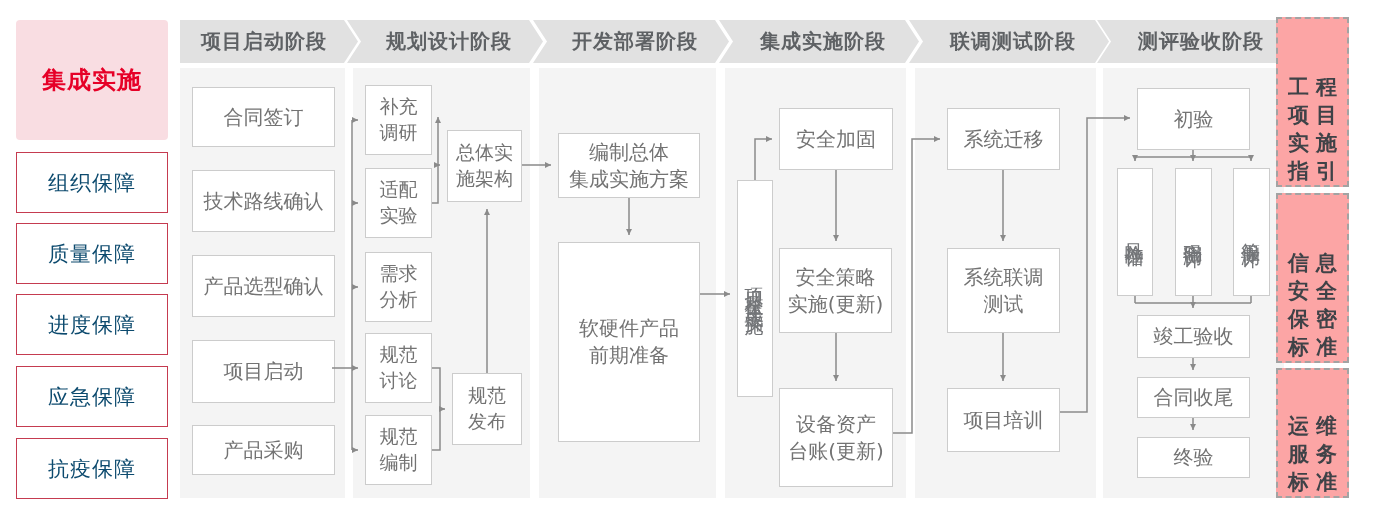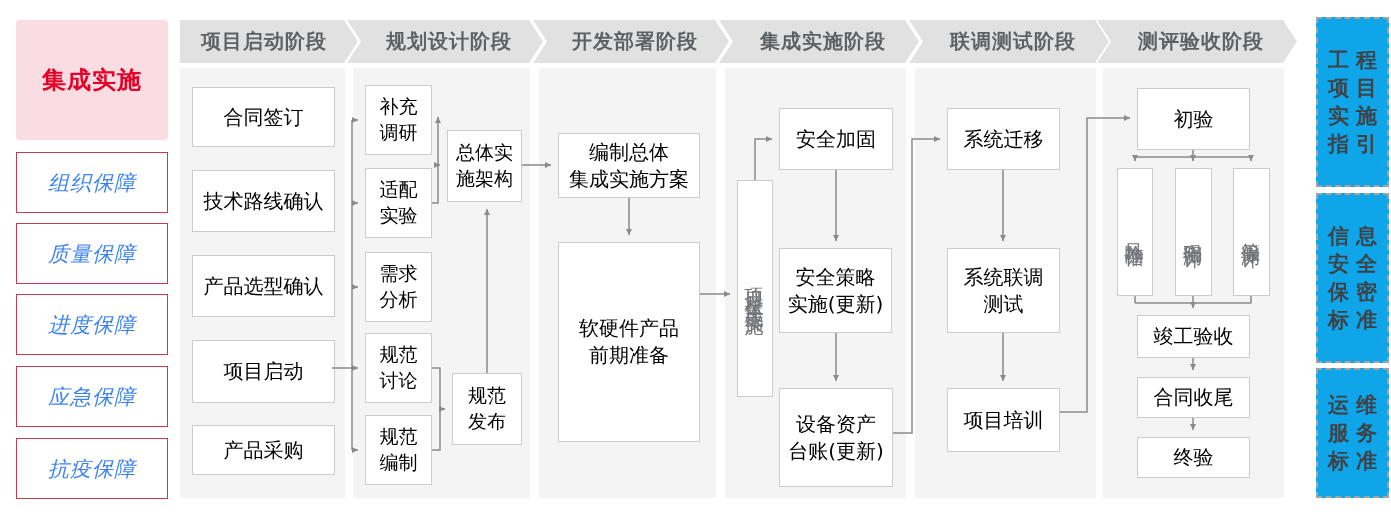--- a/index.html
+++ b/index.html
@@ -11,49 +11,49 @@
   .side-title{
     position:absolute;left:16px;top:20px;width:152px;height:120px;
     background:#f9dde2;border-radius:4px;
     display:flex;flex-direction:column;align-items:center;justify-content:center;
     color:#e60027;font-size:24px;font-weight:bold;line-height:1.5;letter-spacing:1px;
   }
   .side-item{
     position:absolute;left:16px;width:152px;height:61px;
     background:#ffffff;border:1px solid #c53b50;box-sizing:border-box;
     display:flex;align-items:center;justify-content:center;
-    color:#3b82f6;font-size:21px;letter-spacing:1px;font-style:italic;
+    color:#0c4a6e;font-size:21px;letter-spacing:1px;
   }
   
   .colbg{position:absolute;top:68px;height:430px;background:#f4f4f4;}
   .banner{
     position:absolute;top:20px;height:43px;background:#e1e1e1;box-sizing:border-box;
     display:flex;align-items:center;justify-content:center;
     color:#5e6164;font-size:20px;font-weight:bold;letter-spacing:1px;
   }
   .banner.first{clip-path:polygon(0 0,calc(100% - 14px) 0,100% 50%,calc(100% - 14px) 100%,0 100%);padding-right:10px;}
   .banner.notch{clip-path:polygon(0 0,calc(100% - 14px) 0,100% 50%,calc(100% - 14px) 100%,0 100%,14px 50%);padding-left:8px;}
   
   .fbox{
     position:absolute;background:#ffffff;border:1px solid #cccccc;box-sizing:border-box;
     display:flex;align-items:center;justify-content:center;text-align:center;
-    color:#000000;font-size:20px;line-height:1.35;white-space:pre-line;
+    color:#737373;font-size:20px;line-height:1.35;white-space:pre-line;
   }
   .fbox.small{font-size:19px;}
   .vbox{
     position:absolute;background:#ffffff;border:1px solid #cccccc;box-sizing:border-box;
     display:flex;align-items:center;justify-content:center;
     writing-mode:vertical-rl;text-orientation:upright;
     color:#737578;font-size:19px;letter-spacing:4px;
   }
   
   .std{
-    position:absolute;left:1316px;width:73px;background:#0ea5e9;
+    position:absolute;left:1276px;width:73px;background:#fca5a5;
     border:2px dashed #a3a3a3;box-sizing:border-box;
-    display:flex;flex-direction:column;align-items:center;justify-content:center;
+    display:flex;flex-direction:column;align-items:center;justify-content:flex-end;
     color:#3f4247;font-size:21px;font-weight:600;line-height:1.34;
   }
   .std span{letter-spacing:7px;padding-left:7px;display:block;}
   
   svg.lines{position:absolute;left:0;top:0;pointer-events:none;}
 </style>
 </head>
 <body>
 
 <div class="canvas">

